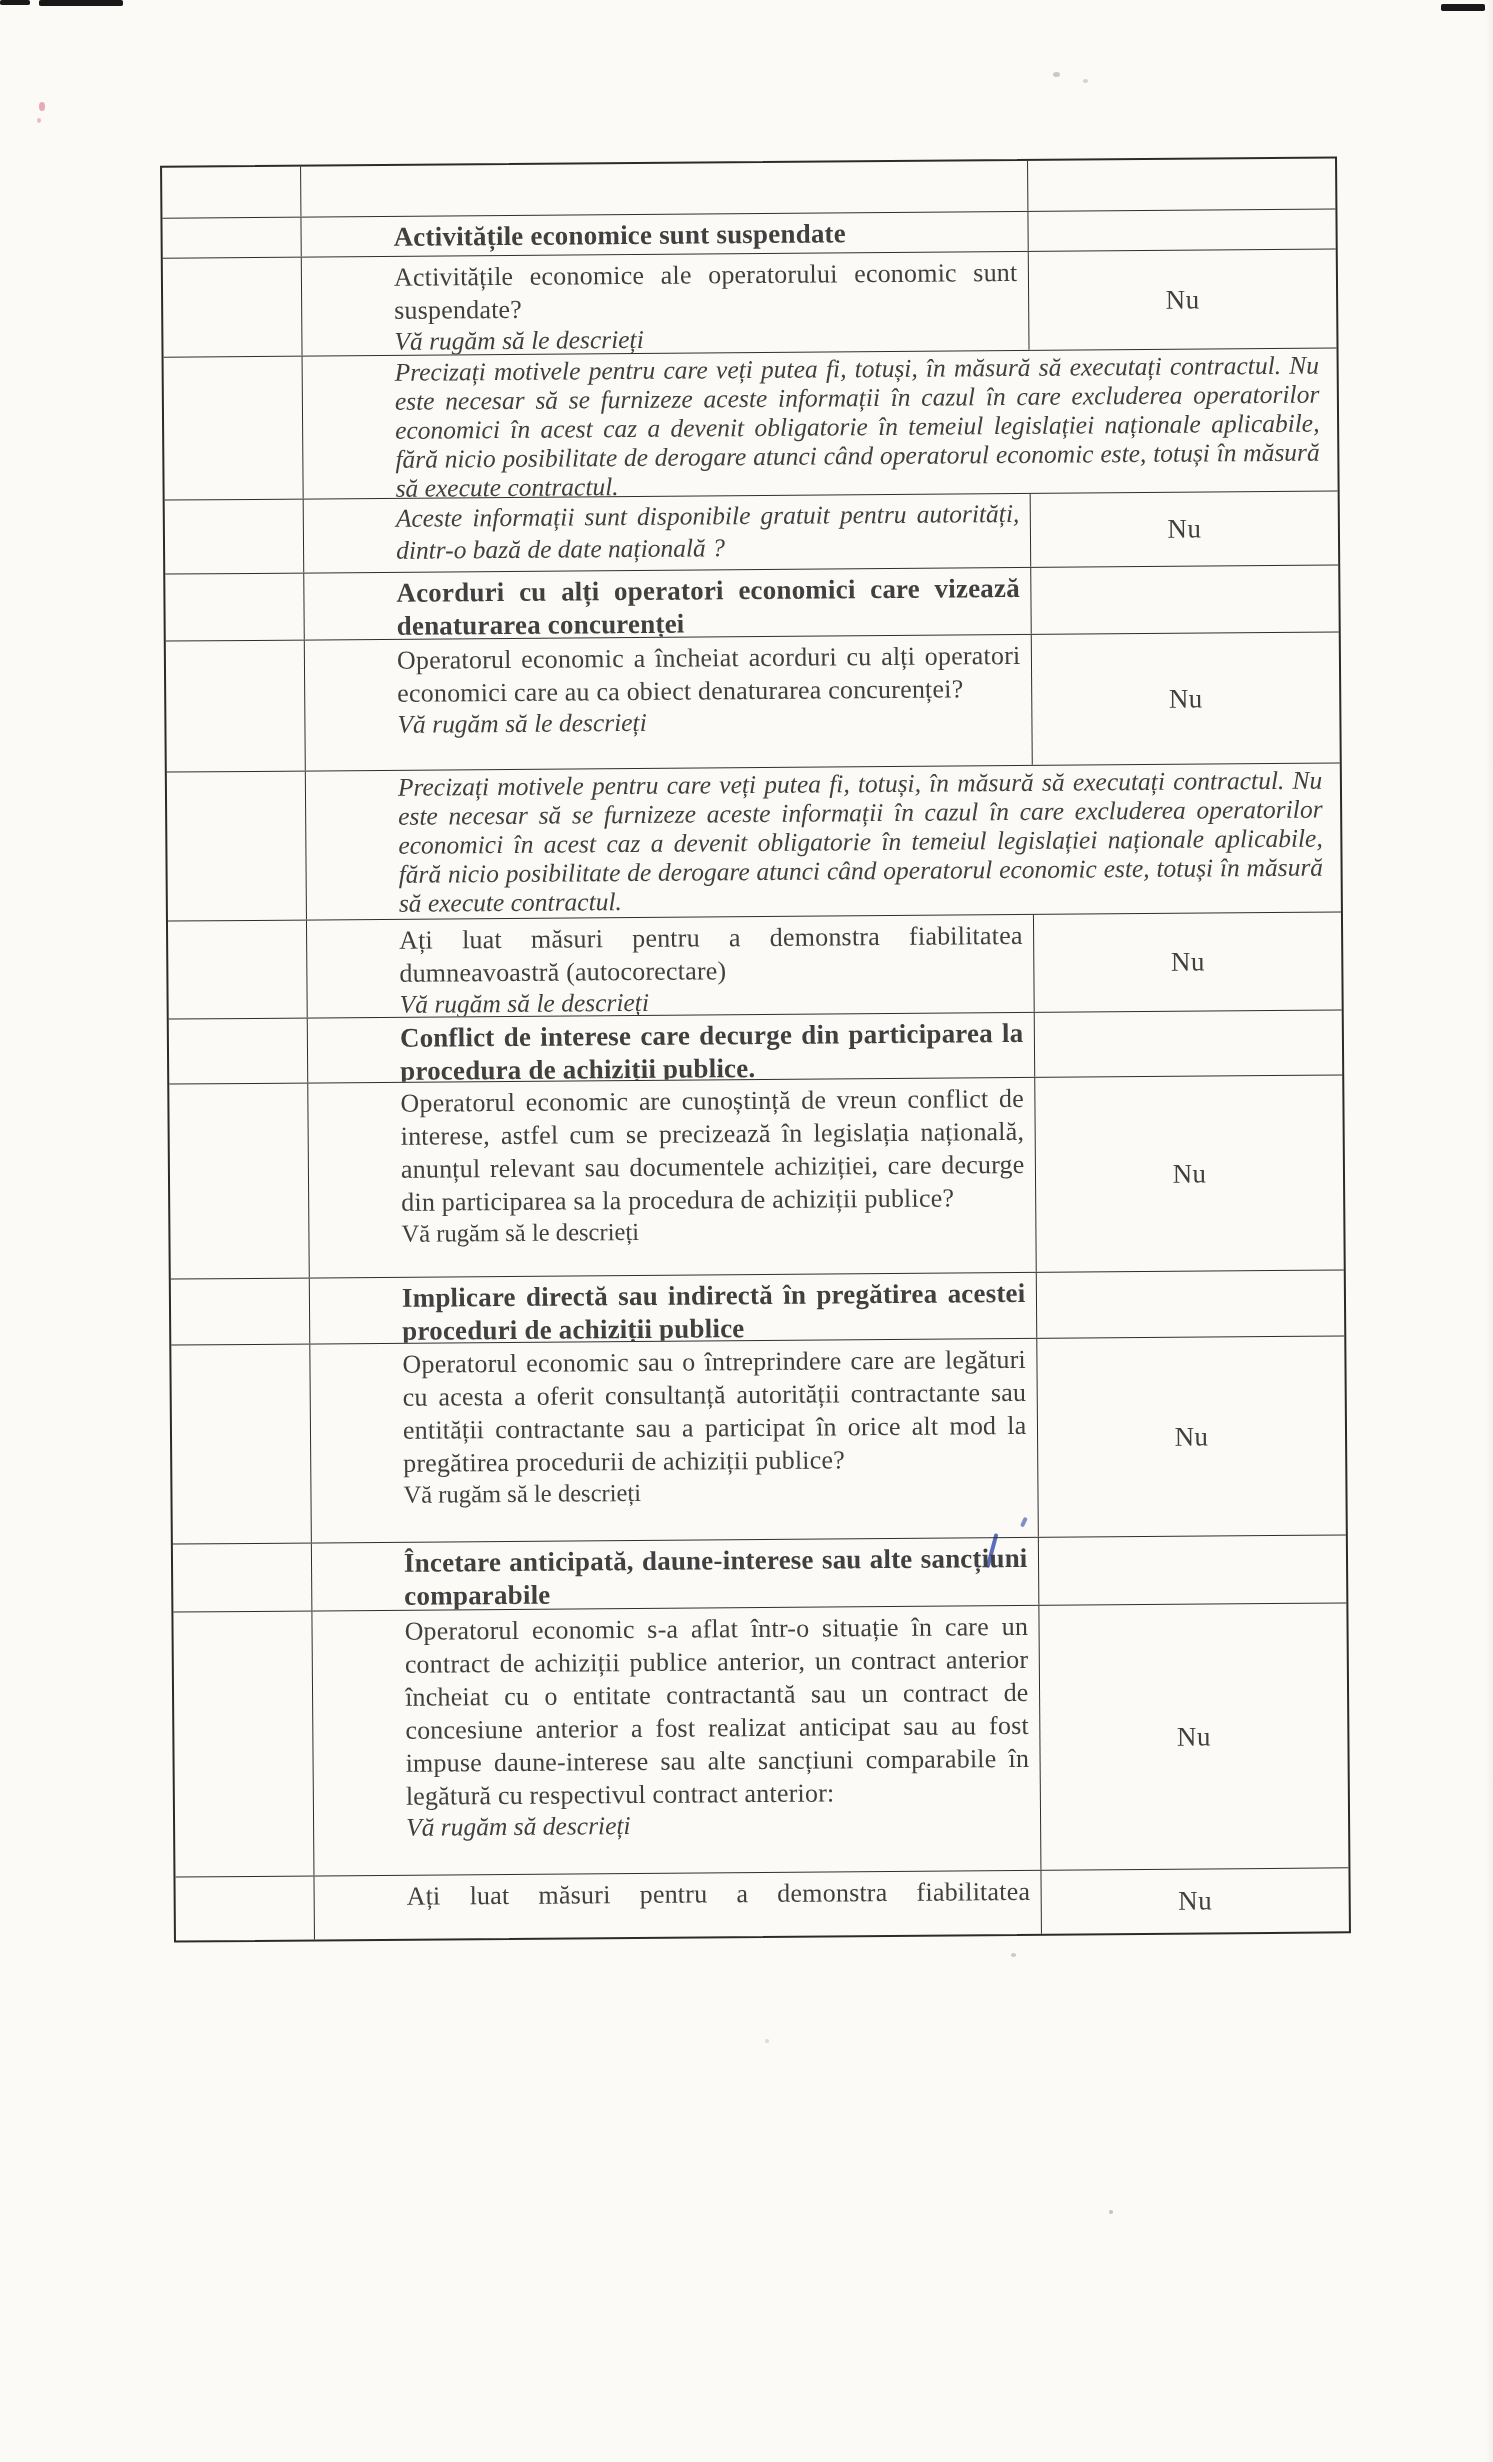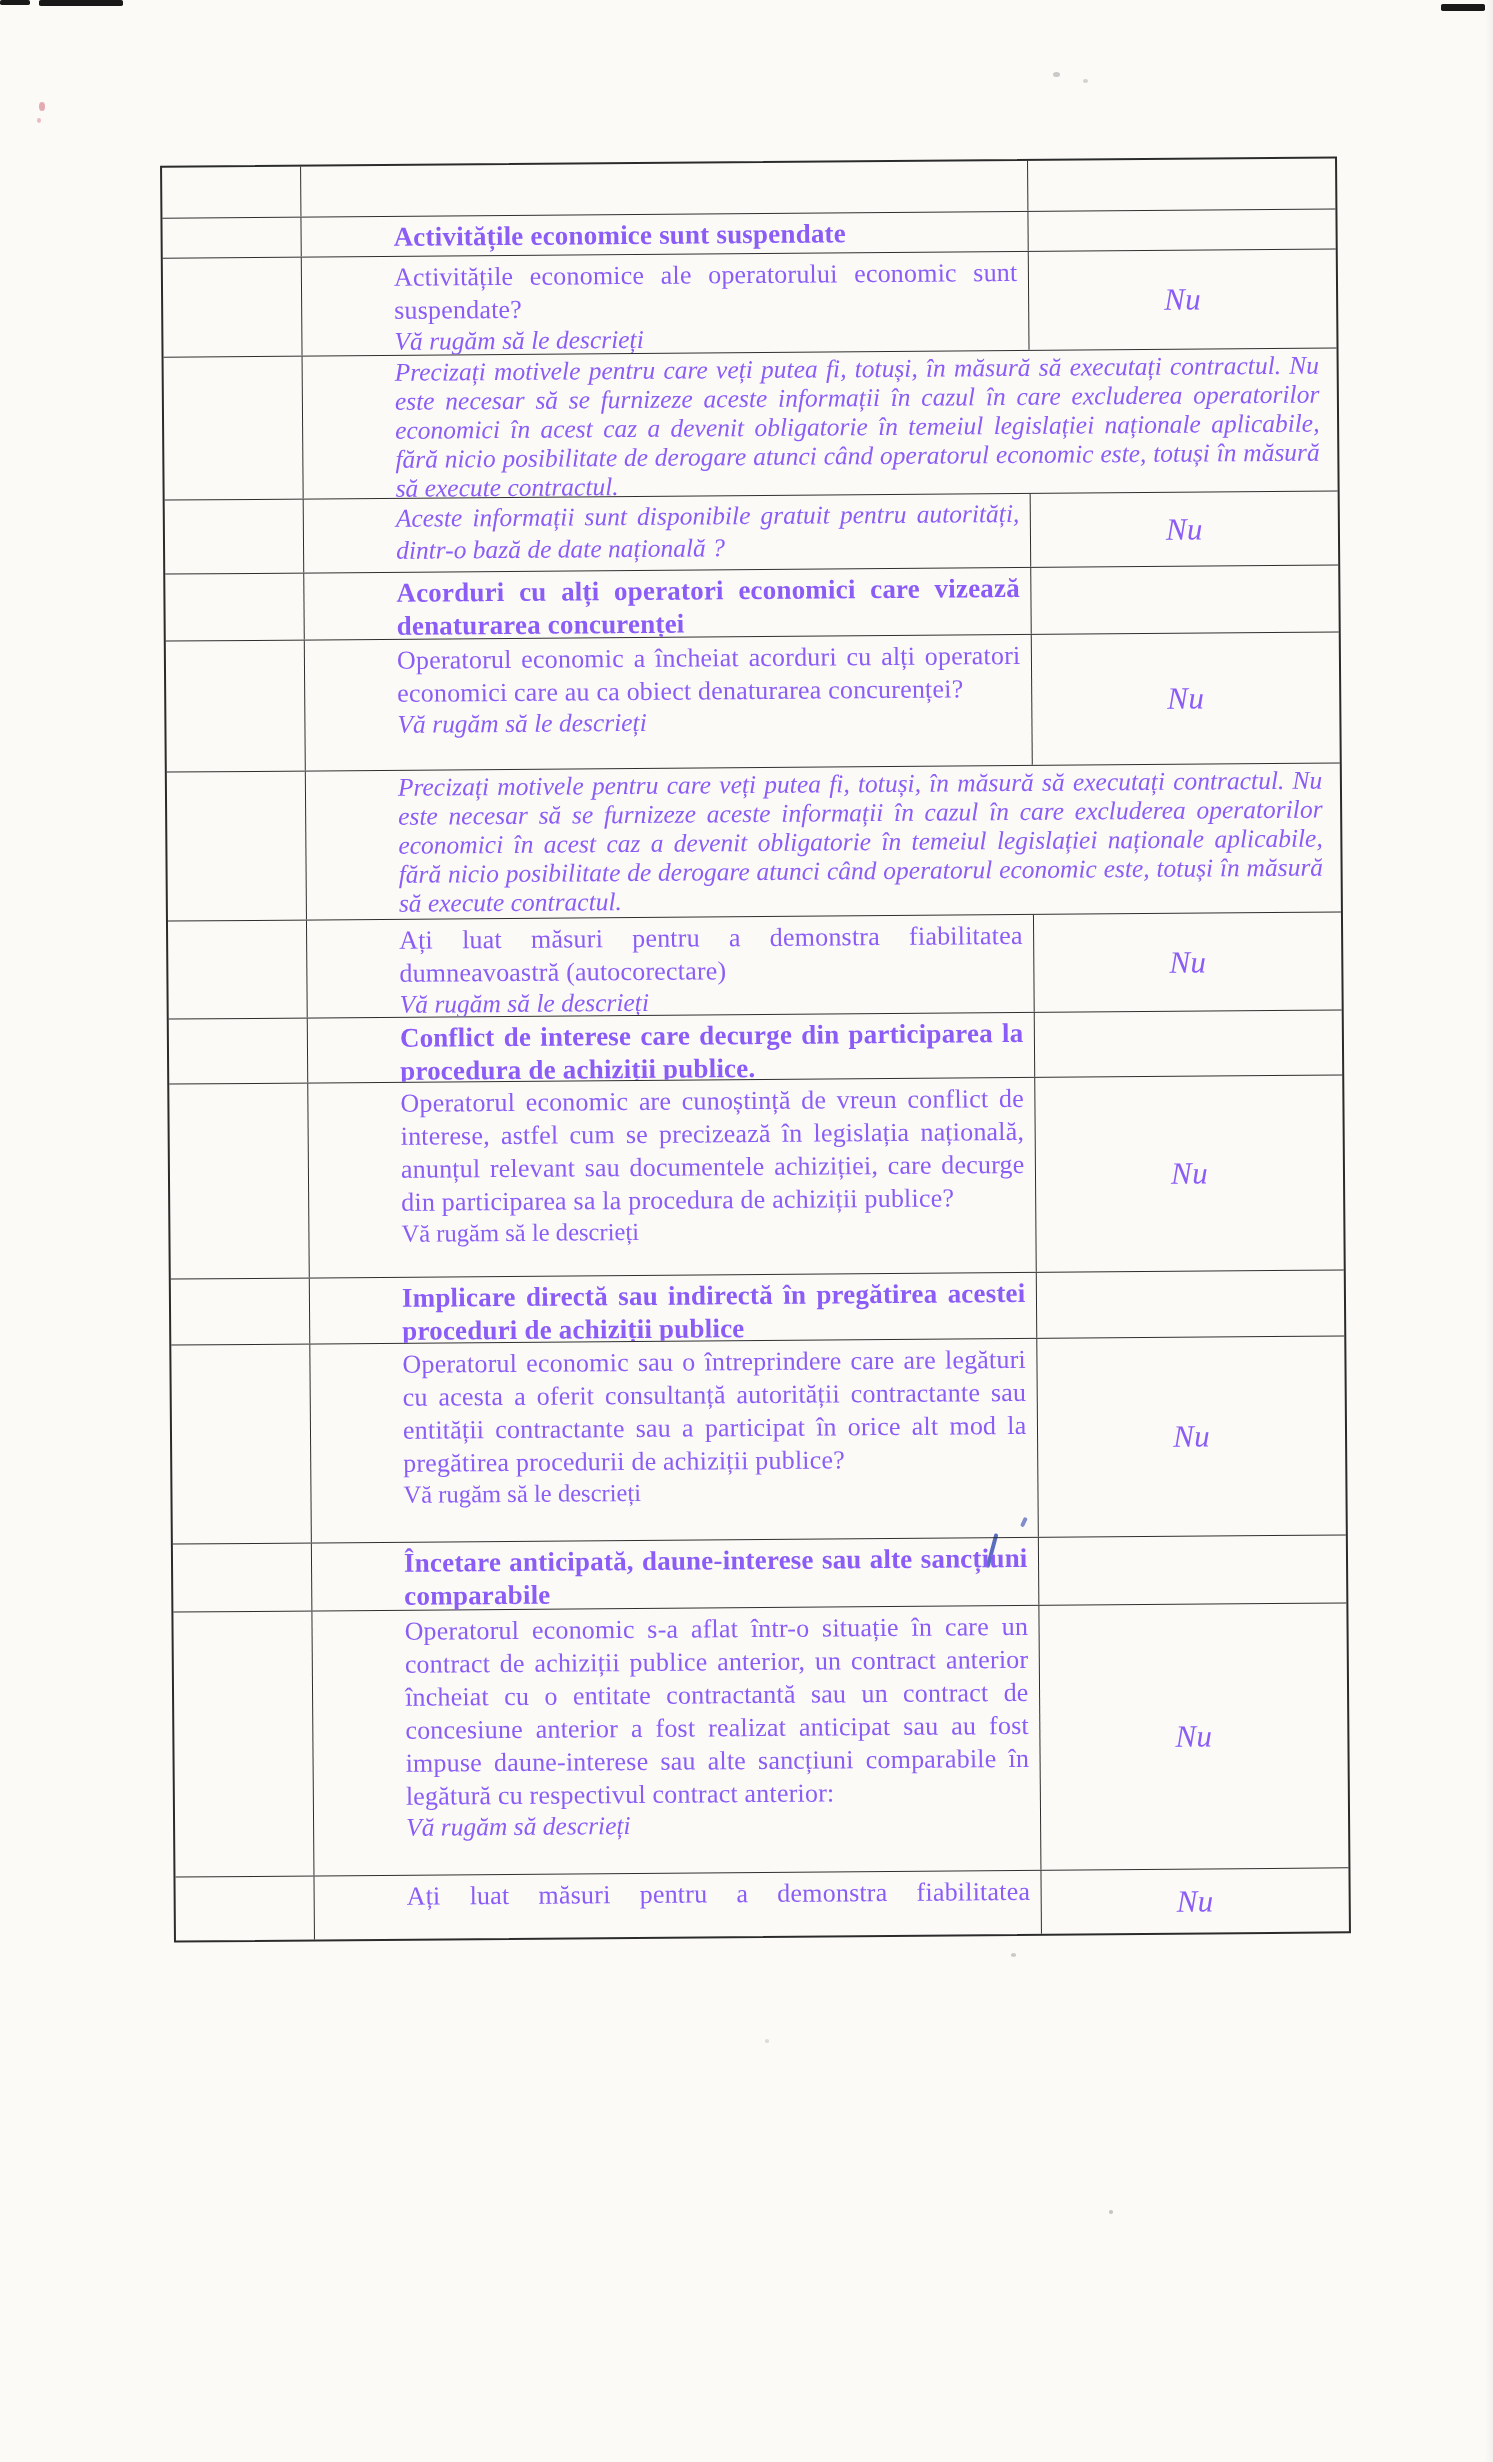--- a/index.html
+++ b/index.html
@@ -2,21 +2,21 @@
 <html style="font-size:14px"><head>
 <meta charset="utf-8">
 <style>
   html,body{margin:0;padding:0;background:#e9e9e7;}
   .page{
     position:relative;
     width:1494px;height:2462px;
     background:#fbfaf7;
     overflow:hidden;
     font-family:"Liberation Serif","DejaVu Serif",serif;
-    color:#8b5cf6;
+    color:#404040;
   }
   .page::after{ 
     content:"";position:absolute;top:0;right:0;width:8.8px;height:100%;
     background:linear-gradient(to left, rgba(0,0,0,0.045), rgba(0,0,0,0));
     pointer-events:none;
   }
   .doc-table{
     position:absolute;left:167px;top:161px;width:1173px;
     border:2.6px solid #2b2b2b;
     transform:rotate(-0.45deg);
@@ -30,21 +30,21 @@
   .c2.merged{padding:1.8px 17.6px 0 92px;}
   .c3{flex:none;width:308px;box-sizing:border-box;border-left:1.8px solid #2e2e2e;
       display:flex;align-items:center;justify-content:center;}
   .q{font-size:26px;line-height:33px;text-align:justify;letter-spacing:0.2px;}
   .q.stretch{text-align-last:justify;}
   .qi{font-size:25.5px;line-height:32px;font-style:italic;text-align:justify;}
   .sec{font-size:27px;line-height:33px;font-weight:bold;text-align:justify;letter-spacing:0.2px;}
   .prompt{font-size:25.5px;line-height:30px;font-style:italic;}
   .prompt.upright{font-style:normal;font-size:24.6px;}
   .note{font-size:25.5px;line-height:29px;font-style:italic;text-align:justify;}
-  .answer{font-size:31px;letter-spacing:0.4px;font-style:italic;}
+  .answer{font-size:27px;letter-spacing:0.4px;}
   
   .artifact{position:absolute;pointer-events:none;}
   .dash{background:#191919;border-radius:1.8px;}
   .speck{border-radius:50%;}
   .pen{background:#3d55b5;opacity:.85;border-radius:1.8px;}
 </style>
 </head>
 <body>
 
 <div class="page">

